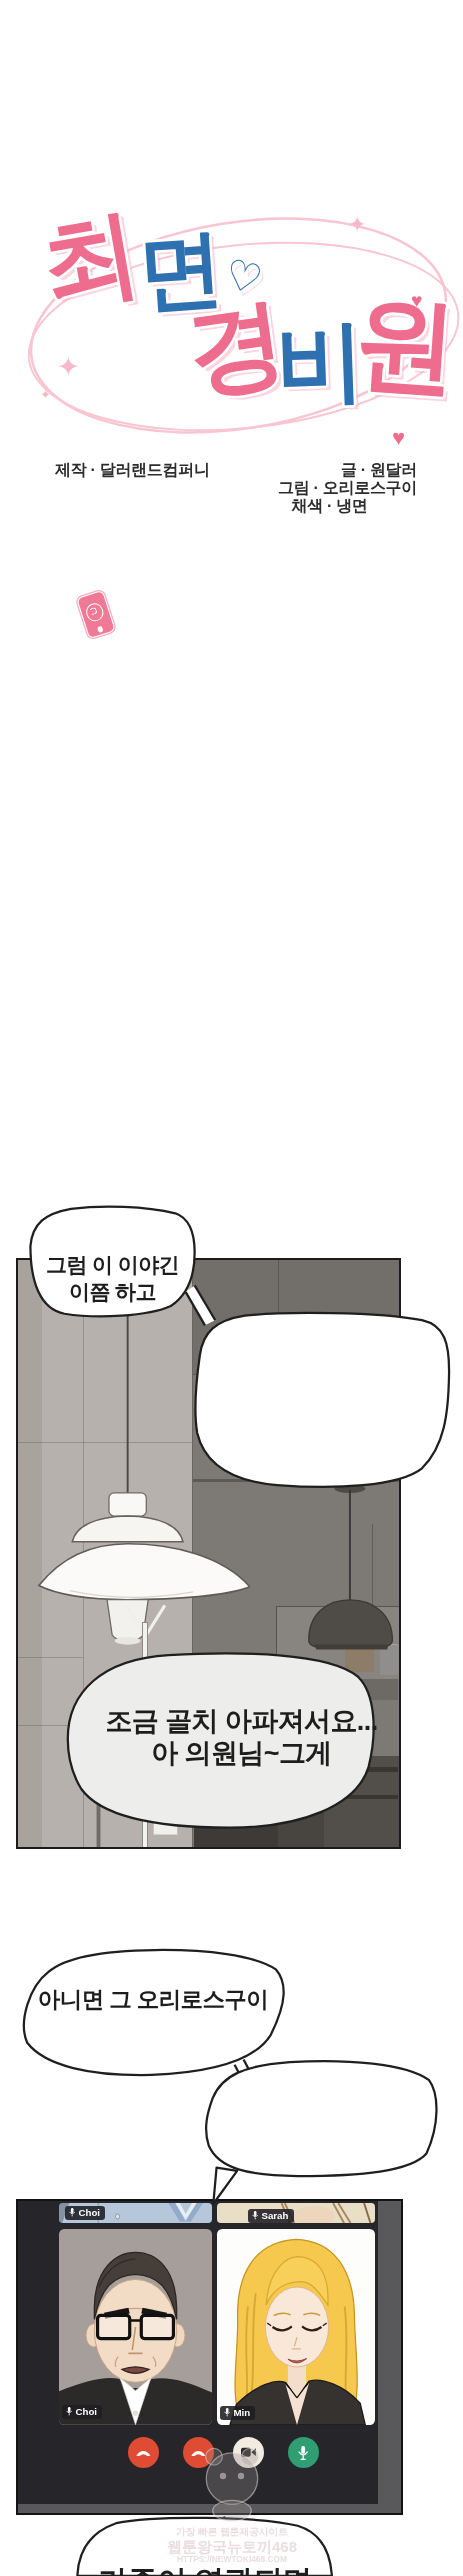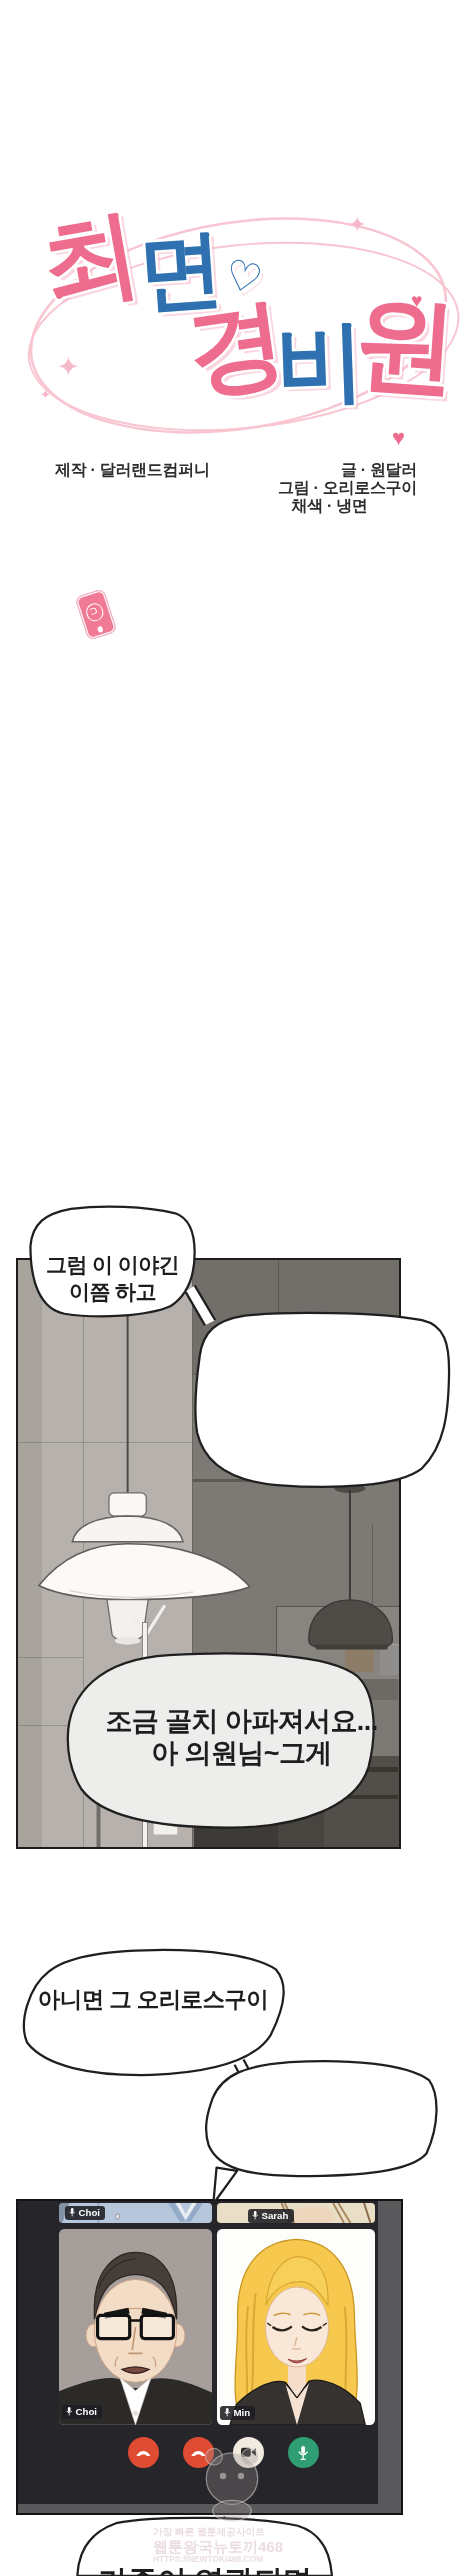--- a/index.html
+++ b/index.html
@@ -44,21 +44,21 @@
                border:2.6px solid #131313;background:#26262a;z-index:2;overflow:hidden;}
   .bezel-r{position:absolute;left:360px;top:0;width:22.5px;height:312px;background:#59595b;}
   .bezel-b{position:absolute;left:0;top:303px;width:383px;height:9.7px;background:#59595b;}
   .tile{position:absolute;overflow:hidden;border-radius:5.2px;}
   .nametag{position:absolute;display:flex;align-items:center;gap:3.2px;padding:1.3px 5.2px 1.3px 3.9px;
            background:rgba(28,29,34,.88);border-radius:3.2px;color:#fff;font-size:9.7px;font-weight:600;}
   .callbtn{position:absolute;width:31px;height:31px;border-radius:50%;display:flex;
            align-items:center;justify-content:center;}
 
   
-  .watermark-text{position:absolute;left:153px;width:158px;z-index:6;
+  .watermark-text{position:absolute;left:153px;width:158px;text-align:center;z-index:6;
                   color:#eadde0;text-shadow:0 0 1.3px #fff;}
 </style>
 </head>
 <body>
 
 <div class="page">
 
   <div class="title-block">
     <svg class="abs" style="left:0;top:0;width:464px;height:277px;" viewBox="0 0 720 430">
       <ellipse cx="370" cy="215" rx="325" ry="160" fill="none" stroke="#f8c5d1" stroke-width="4" transform="rotate(-9 370 215)"></ellipse>

